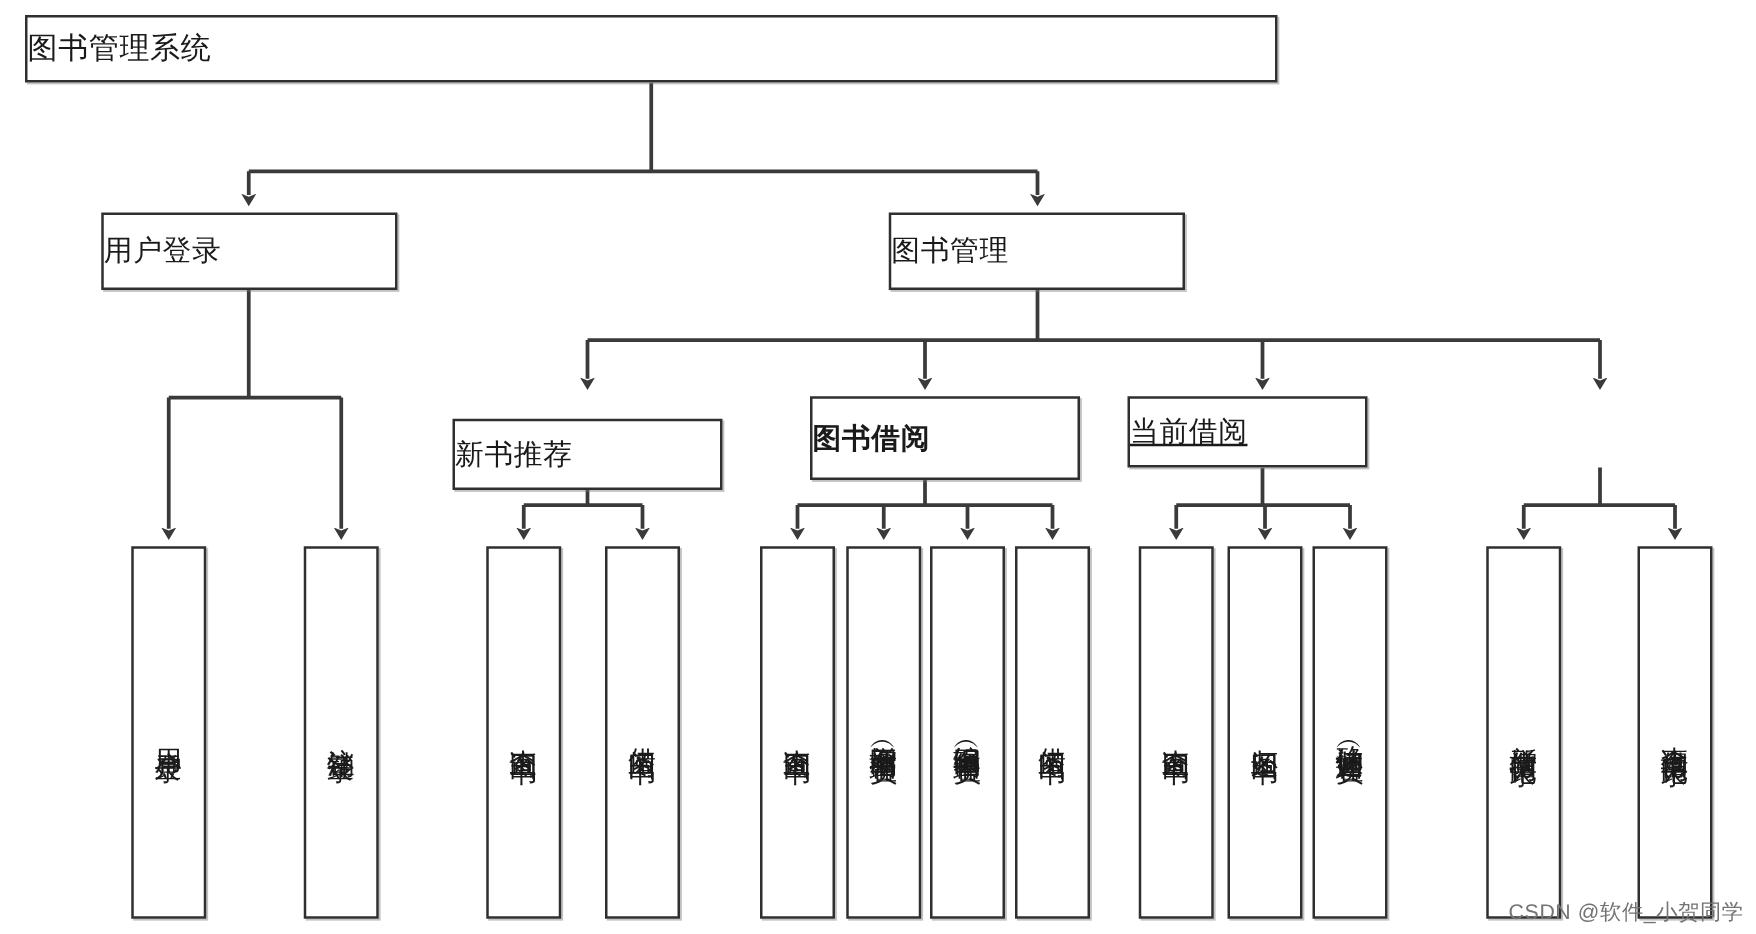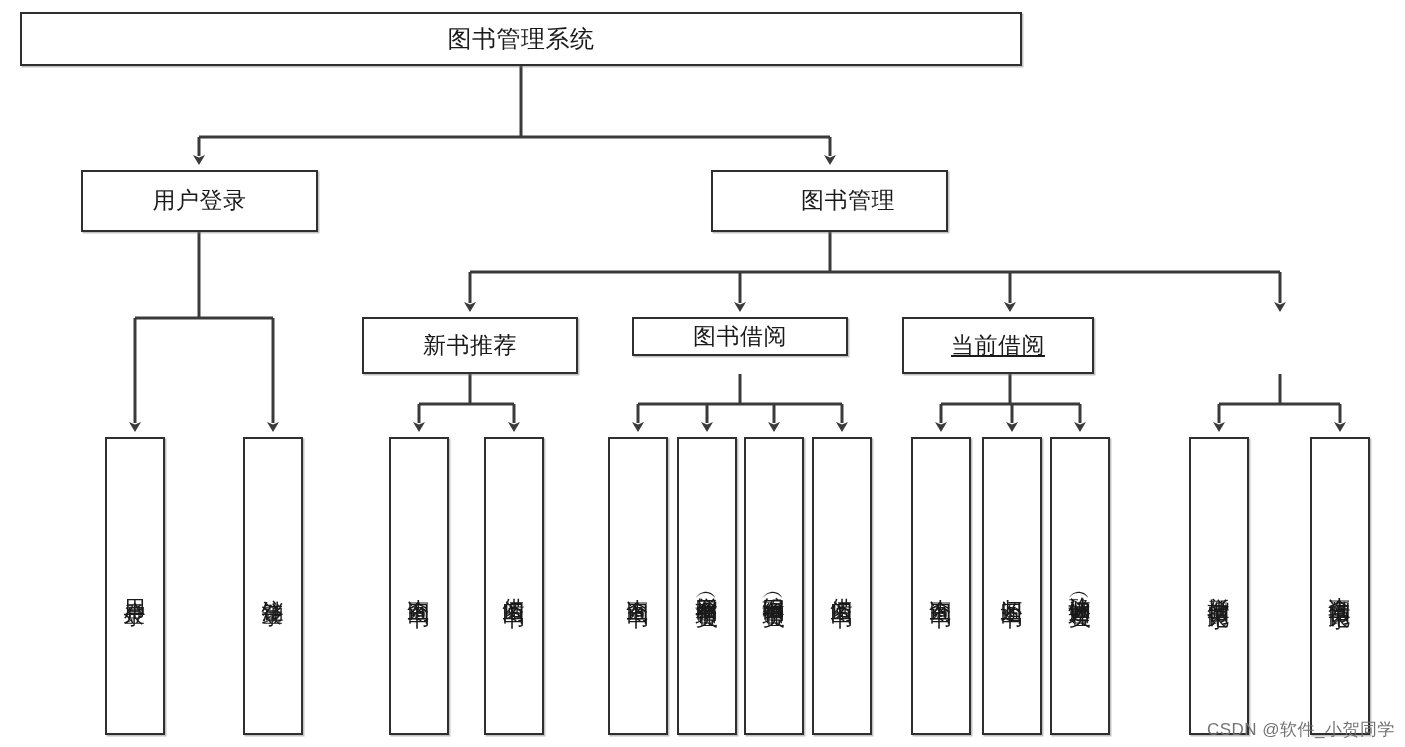--- a/index.html
+++ b/index.html
@@ -25,21 +25,21 @@
     height: 747px;
     pointer-events: none;
   }
   .node {
     position: absolute;
     box-sizing: border-box;
     border: 2.5px solid #2f2f2f;
     background: #ffffff;
     display: flex;
     align-items: center;
-    justify-content: center;
+    justify-content: flex-start;
     color: #1a1a1a;
     text-align: center;
     box-shadow: 1.5px 1.5px 0 rgba(120,120,120,0.45);
   }
   .node .lbl {
     display: block;
     line-height: 1.12;
     letter-spacing: 0.5px;
   }
   
@@ -131,28 +131,28 @@
     </g>
   </svg>
 
   <div class="node h root" style="left:20px; top:12px; width:1002px; height:54px;">
     <span class="lbl">图书管理系统</span>
   </div>
 
   <div class="node h" style="left:81px; top:170px; width:237px; height:62px;">
     <span class="lbl">用户登录</span>
   </div>
-  <div class="node h" style="left:711px; top:170px; width:237px; height:62px;padding-left:37px;">
+  <div class="node h" style="left:711px; top:170px; width:237px; height:62px;">
     <span class="lbl">图书管理</span>
   </div>
 
-  <div class="node h" style="left:362px; top:317px; width:216px; height:57px;">
+  <div class="node h" style="left:362px; top:335px; width:216px; height:57px;">
     <span class="lbl">新书推荐</span>
   </div>
-  <div class="node h" style="left:632px; top:317px; width:216px; height:39px;">
+  <div class="node h" style="left:648px; top:317px; width:216px; height:67px;font-weight:bold;">
     <span class="lbl">图书借阅</span>
   </div>
   <div class="node h" style="left:902px; top:317px; width:192px; height:57px;text-decoration:underline;">
     <span class="lbl">当前借阅</span>
   </div>
 
   <div class="node v" style="left:105px; top:437px; width:60px; height:298px;">
     <span class="lbl">用户登录</span>
   </div>
   <div class="node v" style="left:243px; top:437px; width:60px; height:298px;">

